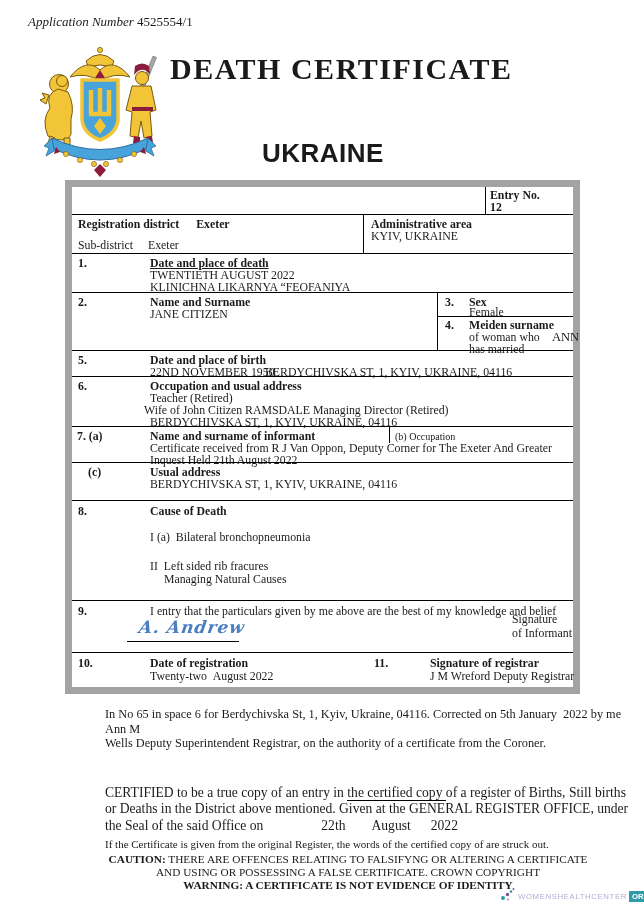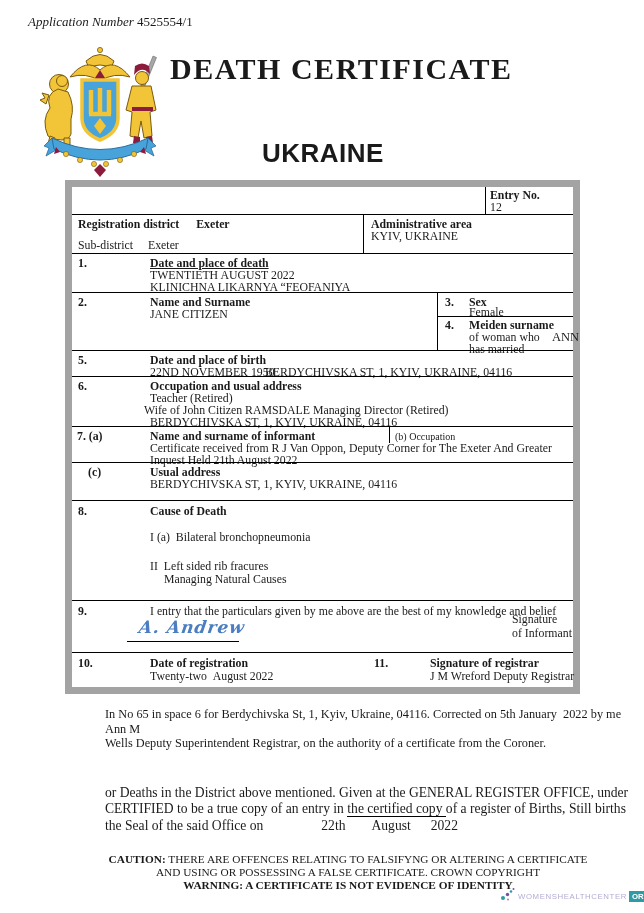--- a/index.html
+++ b/index.html
@@ -105,21 +105,21 @@
   </div>
 
   <div class="title">DEATH CERTIFICATE</div>
   <div class="country">UKRAINE</div>
 
   <div class="cert-table">
 
     <div class="row first" style="height:27px;">
       <div class="vline" style="left:413px;"></div>
       <div class="t b" style="left:418px; top:2px;">Entry No.</div>
-      <div class="t" style="left:418px; top:14px;">12</div>
+      <div class="t" style="left:418px; top:14px;font-weight:bold;">12</div>
     </div>
 
     <div class="row" style="height:39px;">
       <div class="vline" style="left:291px;"></div>
       <div class="t" style="left:6px; top:3px;">
         <span class="b">Registration district</span>
         <span class="b" style="margin-left:14px;">Exeter</span>
       </div>
       <div class="t" style="left:6px; top:24px;">
         <span>Sub-district</span>
@@ -209,27 +209,28 @@
     </div>
   </div>
 
   <div class="foot-corr">
     <div>In No 65 in space 6 for Berdychivska St, 1, Kyiv, Ukraine, 04116. Corrected on 5th January &nbsp;2022 by me</div>
     <div>Ann M</div>
     <div>Wells Deputy Superintendent Registrar, on the authority of a certificate from the Coroner.</div>
   </div>
 
   <div class="foot-cert">
+    <div style="white-space:nowrap;">
+      <span>CERTIFIED to be a true copy of an entry in </span><span class="u">the certified copy </span> <span>of a register of Births, Still births</span>
+    </div>
     <div style="white-space:nowrap;">or Deaths in the District above mentioned. Given at the GENERAL REGISTER OFFICE, under</div>
     <div style="white-space:nowrap;">
-      <span>CERTIFIED to be a true copy of an entry in </span><span class="u">the certified copy </span> <span>of a register of Births, Still births</span>
-    </div>
-    <div style="white-space:nowrap;">
       <span>the Seal of the said Office on</span><span class="seal-day">22th</span><span class="seal-month">August</span><span class="seal-year">2022</span>
     </div>
+    <div class="foot-note">If the Certificate is given from the original Register, the words of the certified copy of are struck out.</div>
   </div>
 
   <div class="caution">
     <div><span class="b">CAUTION:</span><span> THERE ARE OFFENCES RELATING TO FALSIFYNG OR ALTERING A CERTIFICATE</span></div>
     <div>AND USING OR POSSESSING A FALSE CERTIFICATE. CROWN COPYRIGHT</div>
     <div class="warn">WARNING: A CERTIFICATE IS NOT EVIDENCE OF IDENTITY</div>
   </div>
 
   <div class="logo">
     <span>

